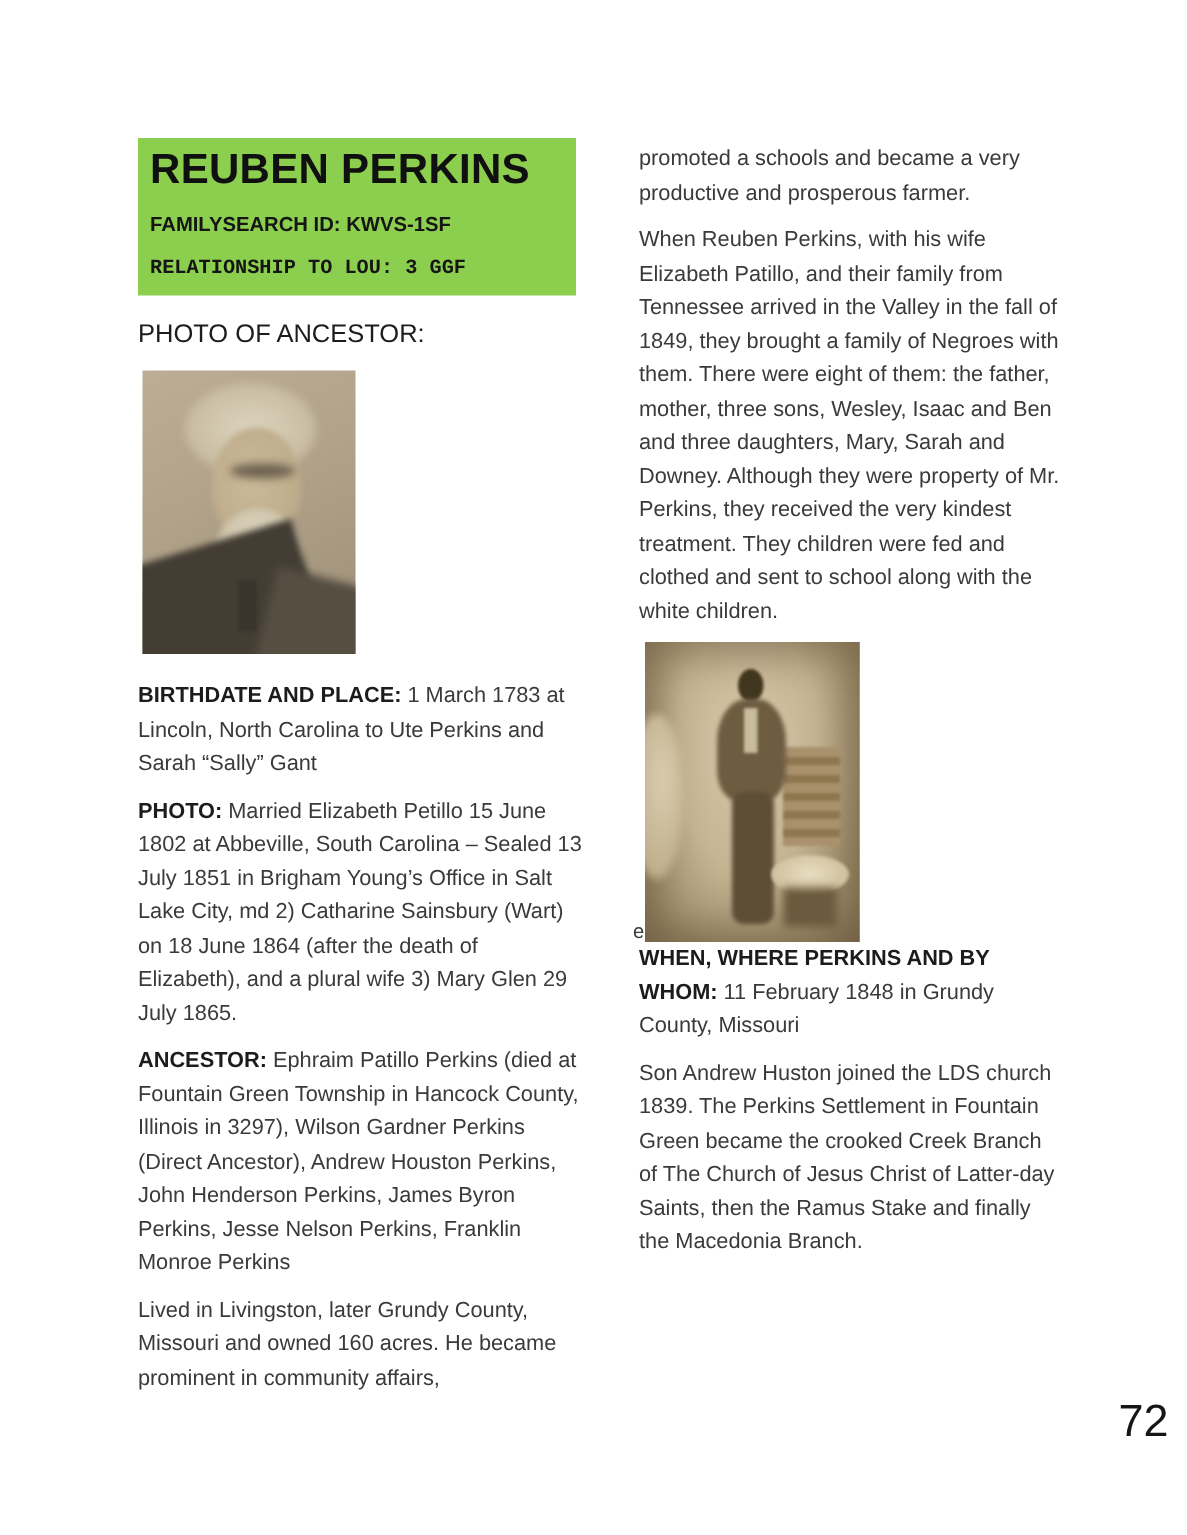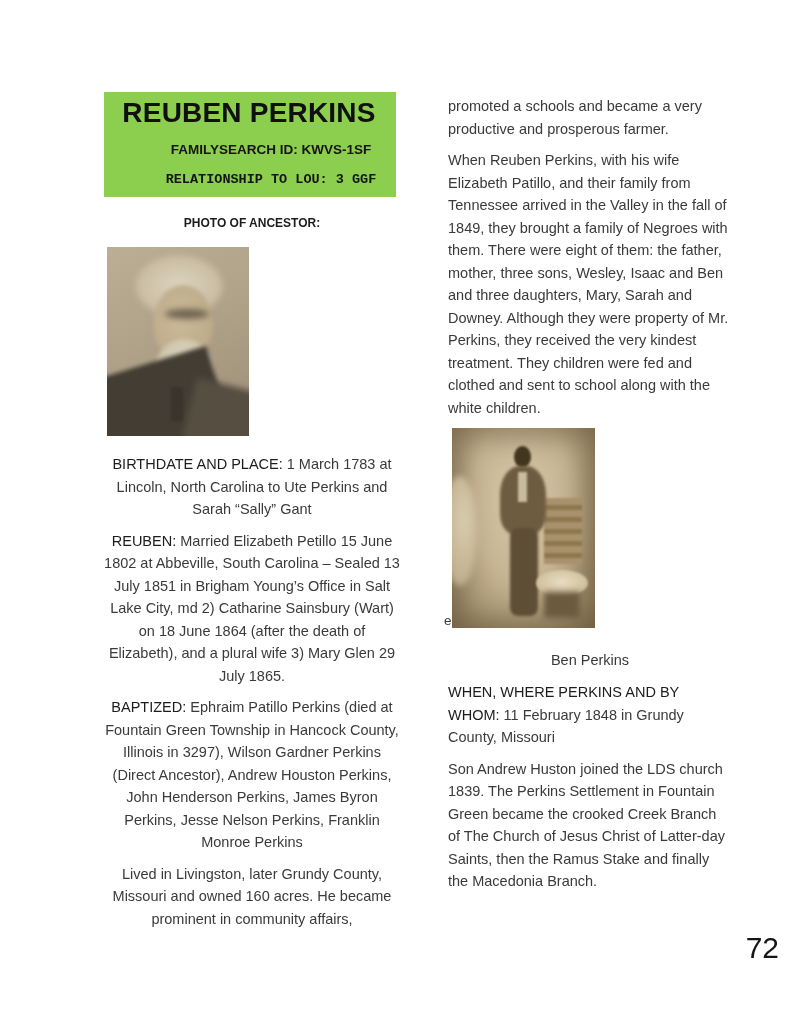--- a/index.html
+++ b/index.html
@@ -6,22 +6,22 @@
   .page {
     position: relative;
     width: 791px;
     height: 1023px;
     background: #ffffff;
     font-family: "Liberation Sans", sans-serif;
     color: #3a3a3a;
     overflow: hidden;
   }
   .col { position: absolute; }
-  .col-left  { left: 104px;  top: 92px; width: 296px; text-align: center; }
-  .col-right { left: 448px; top: 95px; width: 284px; }
+  .col-left  { left: 92px;  top: 92px; width: 296px; }
+  .col-right { left: 426px; top: 95px; width: 284px; }
 
   
   .header-box {
     background: #8CCE4E;
     width: 292px;
     box-sizing: border-box;
     padding: 5px 10px 9px 8px;
   }
   .header-box h1 {
     margin: 0;
@@ -30,39 +30,38 @@
     font-weight: 700;
     letter-spacing: 0.2px;
     color: #101010;
   }
   .header-sub {
     margin-top: 12px;
     font-size: 13.5px;
     line-height: 17px;
     font-weight: 700;
     color: #151515;
-    margin-left: 44px;
   }
   .header-sub + .header-sub { margin-top: 13px; font-family: Liberation Mono, monospace; }
 
   .photo-label {
     margin-top: 17px;
-    font-size: 12px;
-    font-weight: 700;
+    font-size: 17px;
+    font-weight: 400;
     color: #1c1c1c;
     line-height: 18px;
   }
 
   .para {
     margin: 0 0 9px 0;
     font-size: 14.5px;
     line-height: 22.5px;
     color: #3a3a3a;
   }
-  .para .b { font-weight: 400; color: #1c1c1c; }
+  .para .b { font-weight: 700; color: #1c1c1c; }
 
   
   .photo1 {
     position: relative;
     margin: 15px 0 17px 3px;
     width: 142px; height: 189px;
     overflow: hidden;
     background: linear-gradient(155deg, #bcad95 0%, #b0a189 45%, #9d8e77 100%);
   }
   .photo1 .hair {
@@ -179,23 +178,23 @@
       <div class="face"></div>
       <div class="brow"></div>
       <div class="beard"></div>
       <div class="suit"></div>
       <div class="suit2"></div>
       <div class="tie"></div>
     </div>
 
     <p class="para"><span class="b">BIRTHDATE AND PLACE:</span><span>  1 March 1783 at Lincoln, North Carolina to Ute Perkins and Sarah “Sally” Gant</span></p>
 
-    <p class="para"><span class="b">REUBEN:</span><span> Married Elizabeth Petillo 15 June 1802 at Abbeville, South Carolina – Sealed 13 July 1851 in Brigham Young’s Office in Salt Lake City,  md 2) Catharine Sainsbury (Wart) on 18 June 1864 (after the death of Elizabeth), and a plural wife 3) Mary Glen 29 July 1865.</span></p>
-
-    <p class="para"><span class="b">BAPTIZED:</span><span>  Ephraim Patillo Perkins (died at Fountain Green Township in Hancock County, Illinois in 3297), Wilson Gardner Perkins (Direct Ancestor), Andrew Houston Perkins, John Henderson Perkins, James Byron Perkins, Jesse Nelson Perkins, Franklin Monroe Perkins</span></p>
+    <p class="para"><span class="b">PHOTO:</span><span> Married Elizabeth Petillo 15 June 1802 at Abbeville, South Carolina – Sealed 13 July 1851 in Brigham Young’s Office in Salt Lake City,  md 2) Catharine Sainsbury (Wart) on 18 June 1864 (after the death of Elizabeth), and a plural wife 3) Mary Glen 29 July 1865.</span></p>
+
+    <p class="para"><span class="b">ANCESTOR:</span><span>  Ephraim Patillo Perkins (died at Fountain Green Township in Hancock County, Illinois in 3297), Wilson Gardner Perkins (Direct Ancestor), Andrew Houston Perkins, John Henderson Perkins, James Byron Perkins, Jesse Nelson Perkins, Franklin Monroe Perkins</span></p>
 
     <p class="para"><span>Lived in Livingston, later Grundy County, Missouri and owned 160 acres.   He became prominent in community affairs,</span></p>
 
   </div>
 
   <div class="col col-right">
 
     <p class="para"><span>promoted a schools and became a very productive and prosperous farmer.</span></p>
 
     <p class="para"><span>When Reuben Perkins, with his wife Elizabeth Patillo, and their family from Tennessee arrived in the Valley in the fall of 1849, they brought a family of Negroes with them. There were eight of them: the father, mother, three sons, Wesley, Isaac and Ben and three daughters, Mary, Sarah and Downey. Although they were property of Mr. Perkins, they received the very kindest treatment. They children were fed and clothed and sent to school along with the white children.</span></p>
@@ -207,21 +206,20 @@
         <div class="head"></div>
         <div class="torso"></div>
         <div class="shirt"></div>
         <div class="legs"></div>
         <div class="stool"></div>
         <div class="stoollegs"></div>
       </div>
       <span class="stray-e">e</span>
     </div>
 
-    <div class="caption">Ben Perkins</div>
 
     <p class="para"><span class="b">WHEN, WHERE PERKINS AND BY WHOM:</span><span> 11 February 1848 in Grundy County, Missouri</span></p>
 
     <p class="para"><span>Son Andrew Huston joined the LDS church 1839.  The Perkins Settlement in Fountain Green became the crooked Creek Branch of The Church of Jesus Christ of Latter-day Saints, then the Ramus Stake and finally the Macedonia Branch.</span></p>
 
   </div>
 
   <div class="page-number">72</div>
 
 </div>

